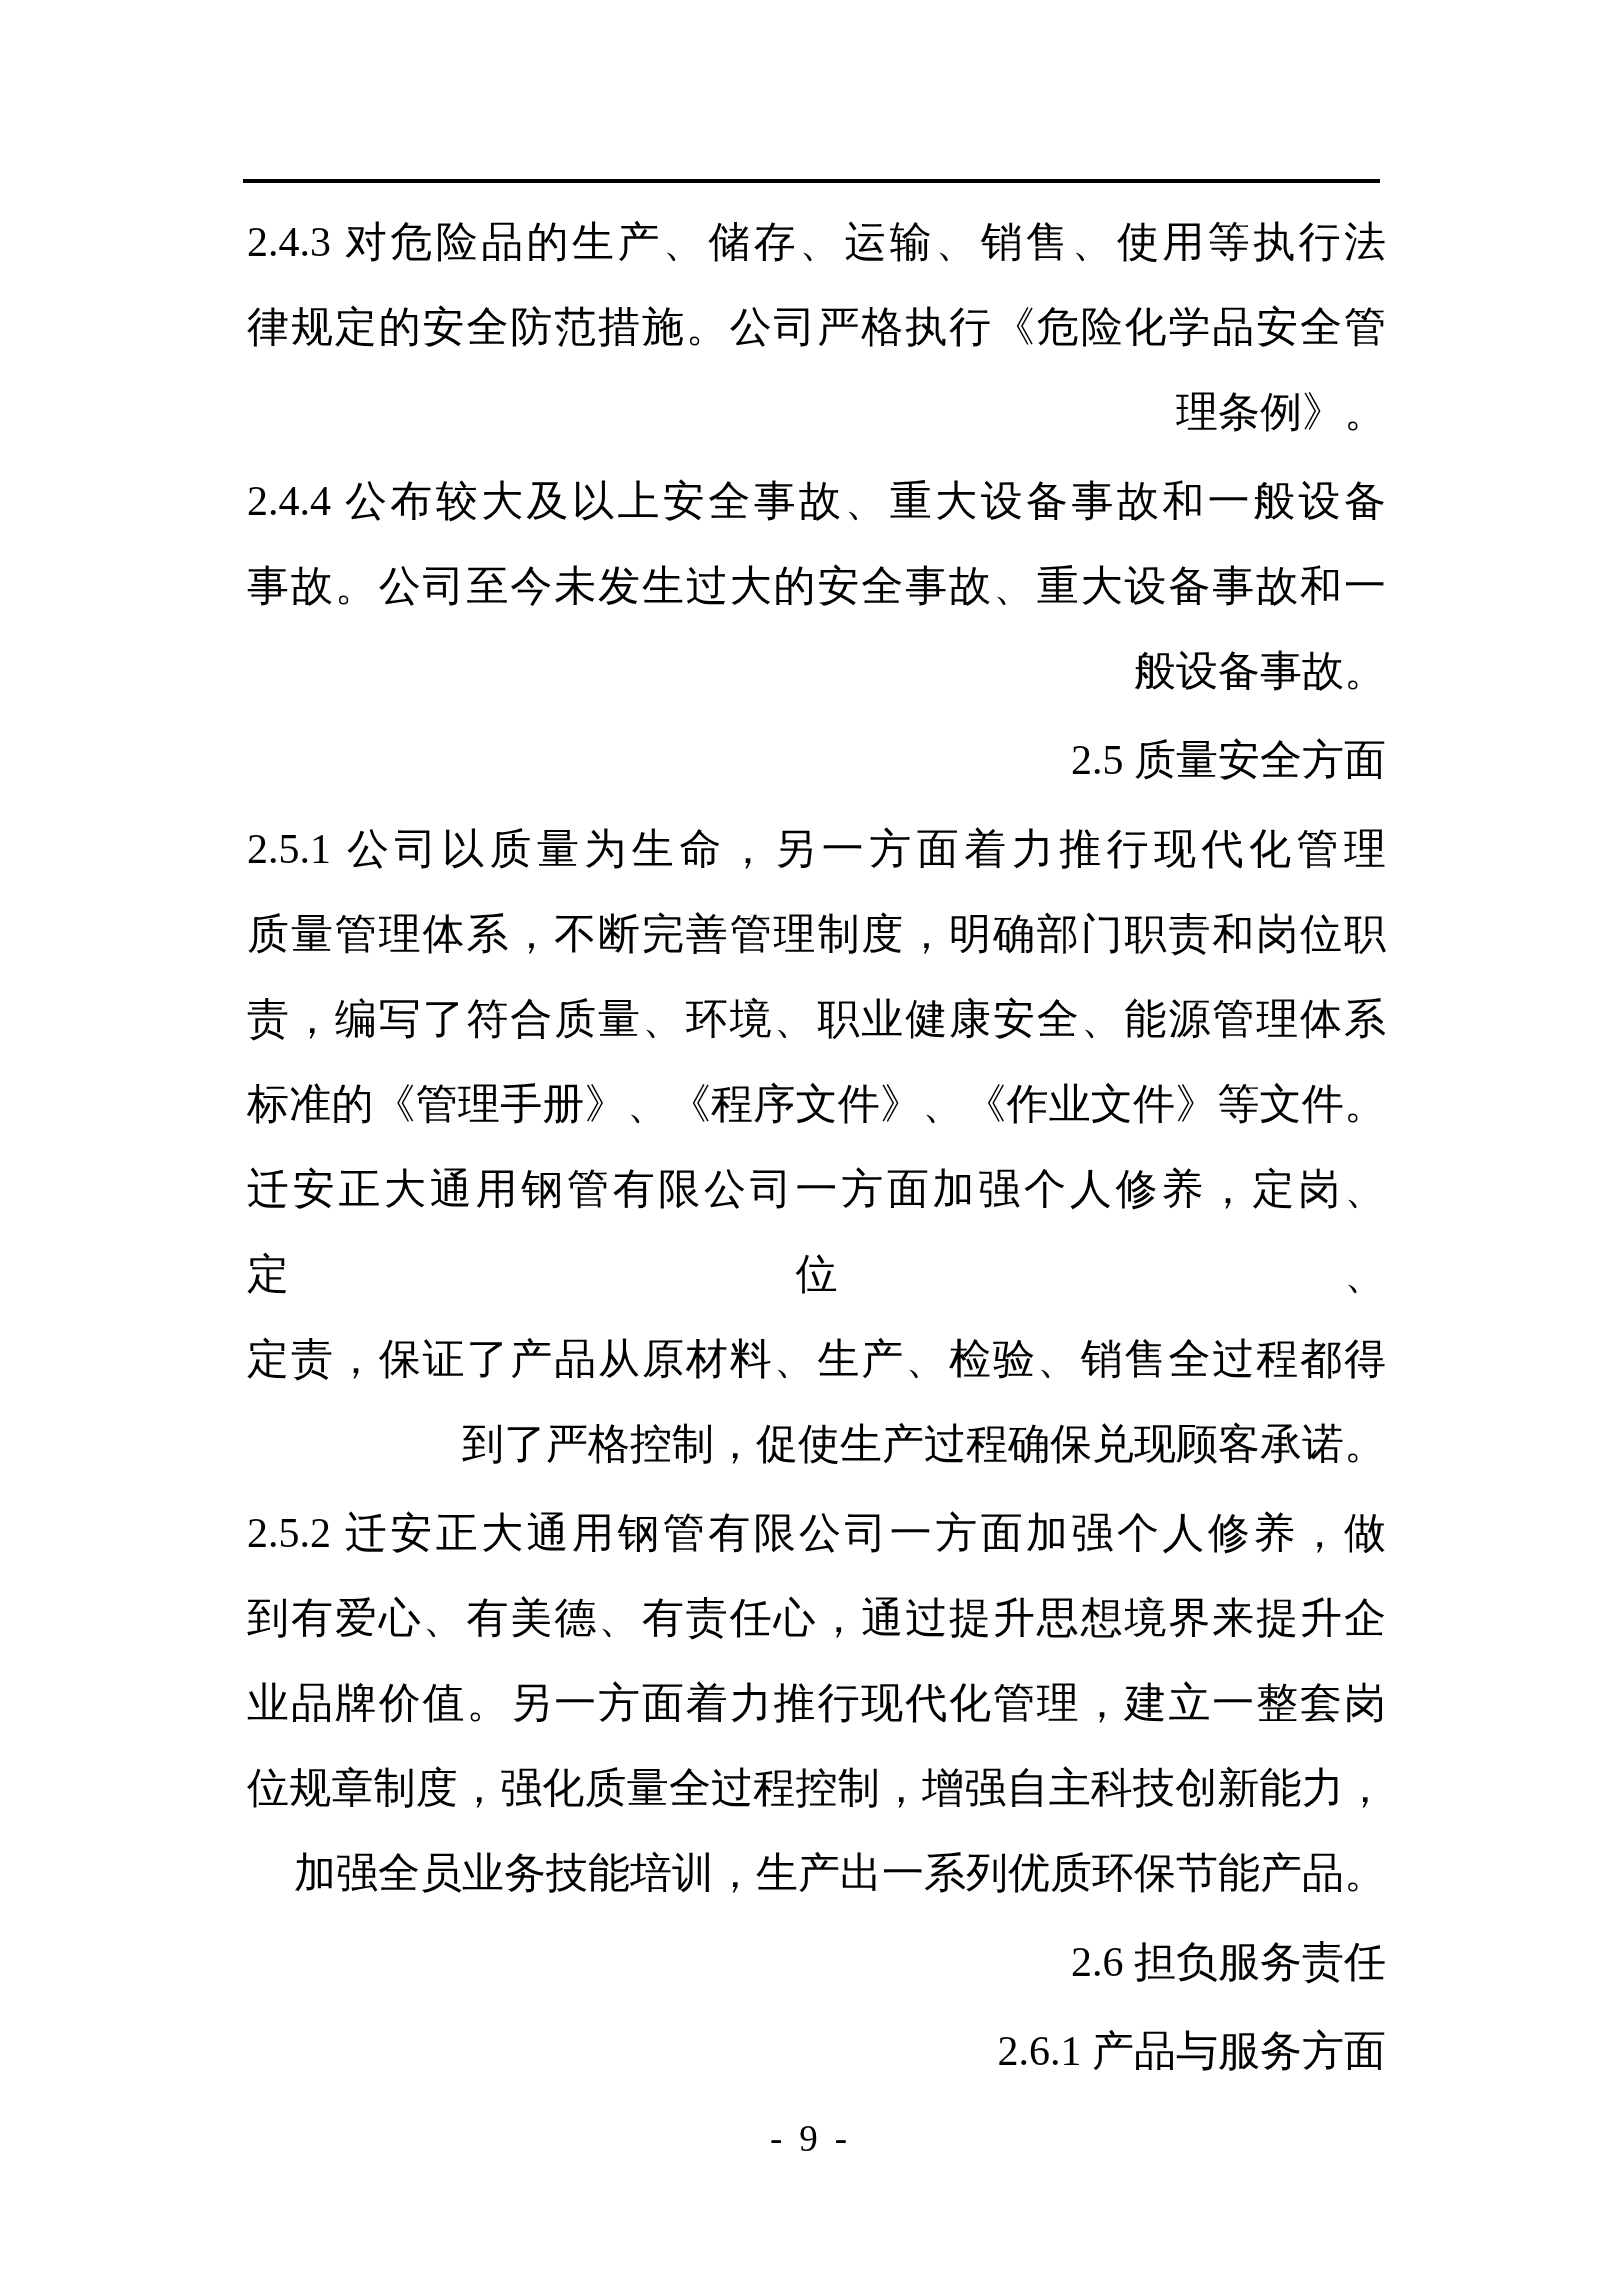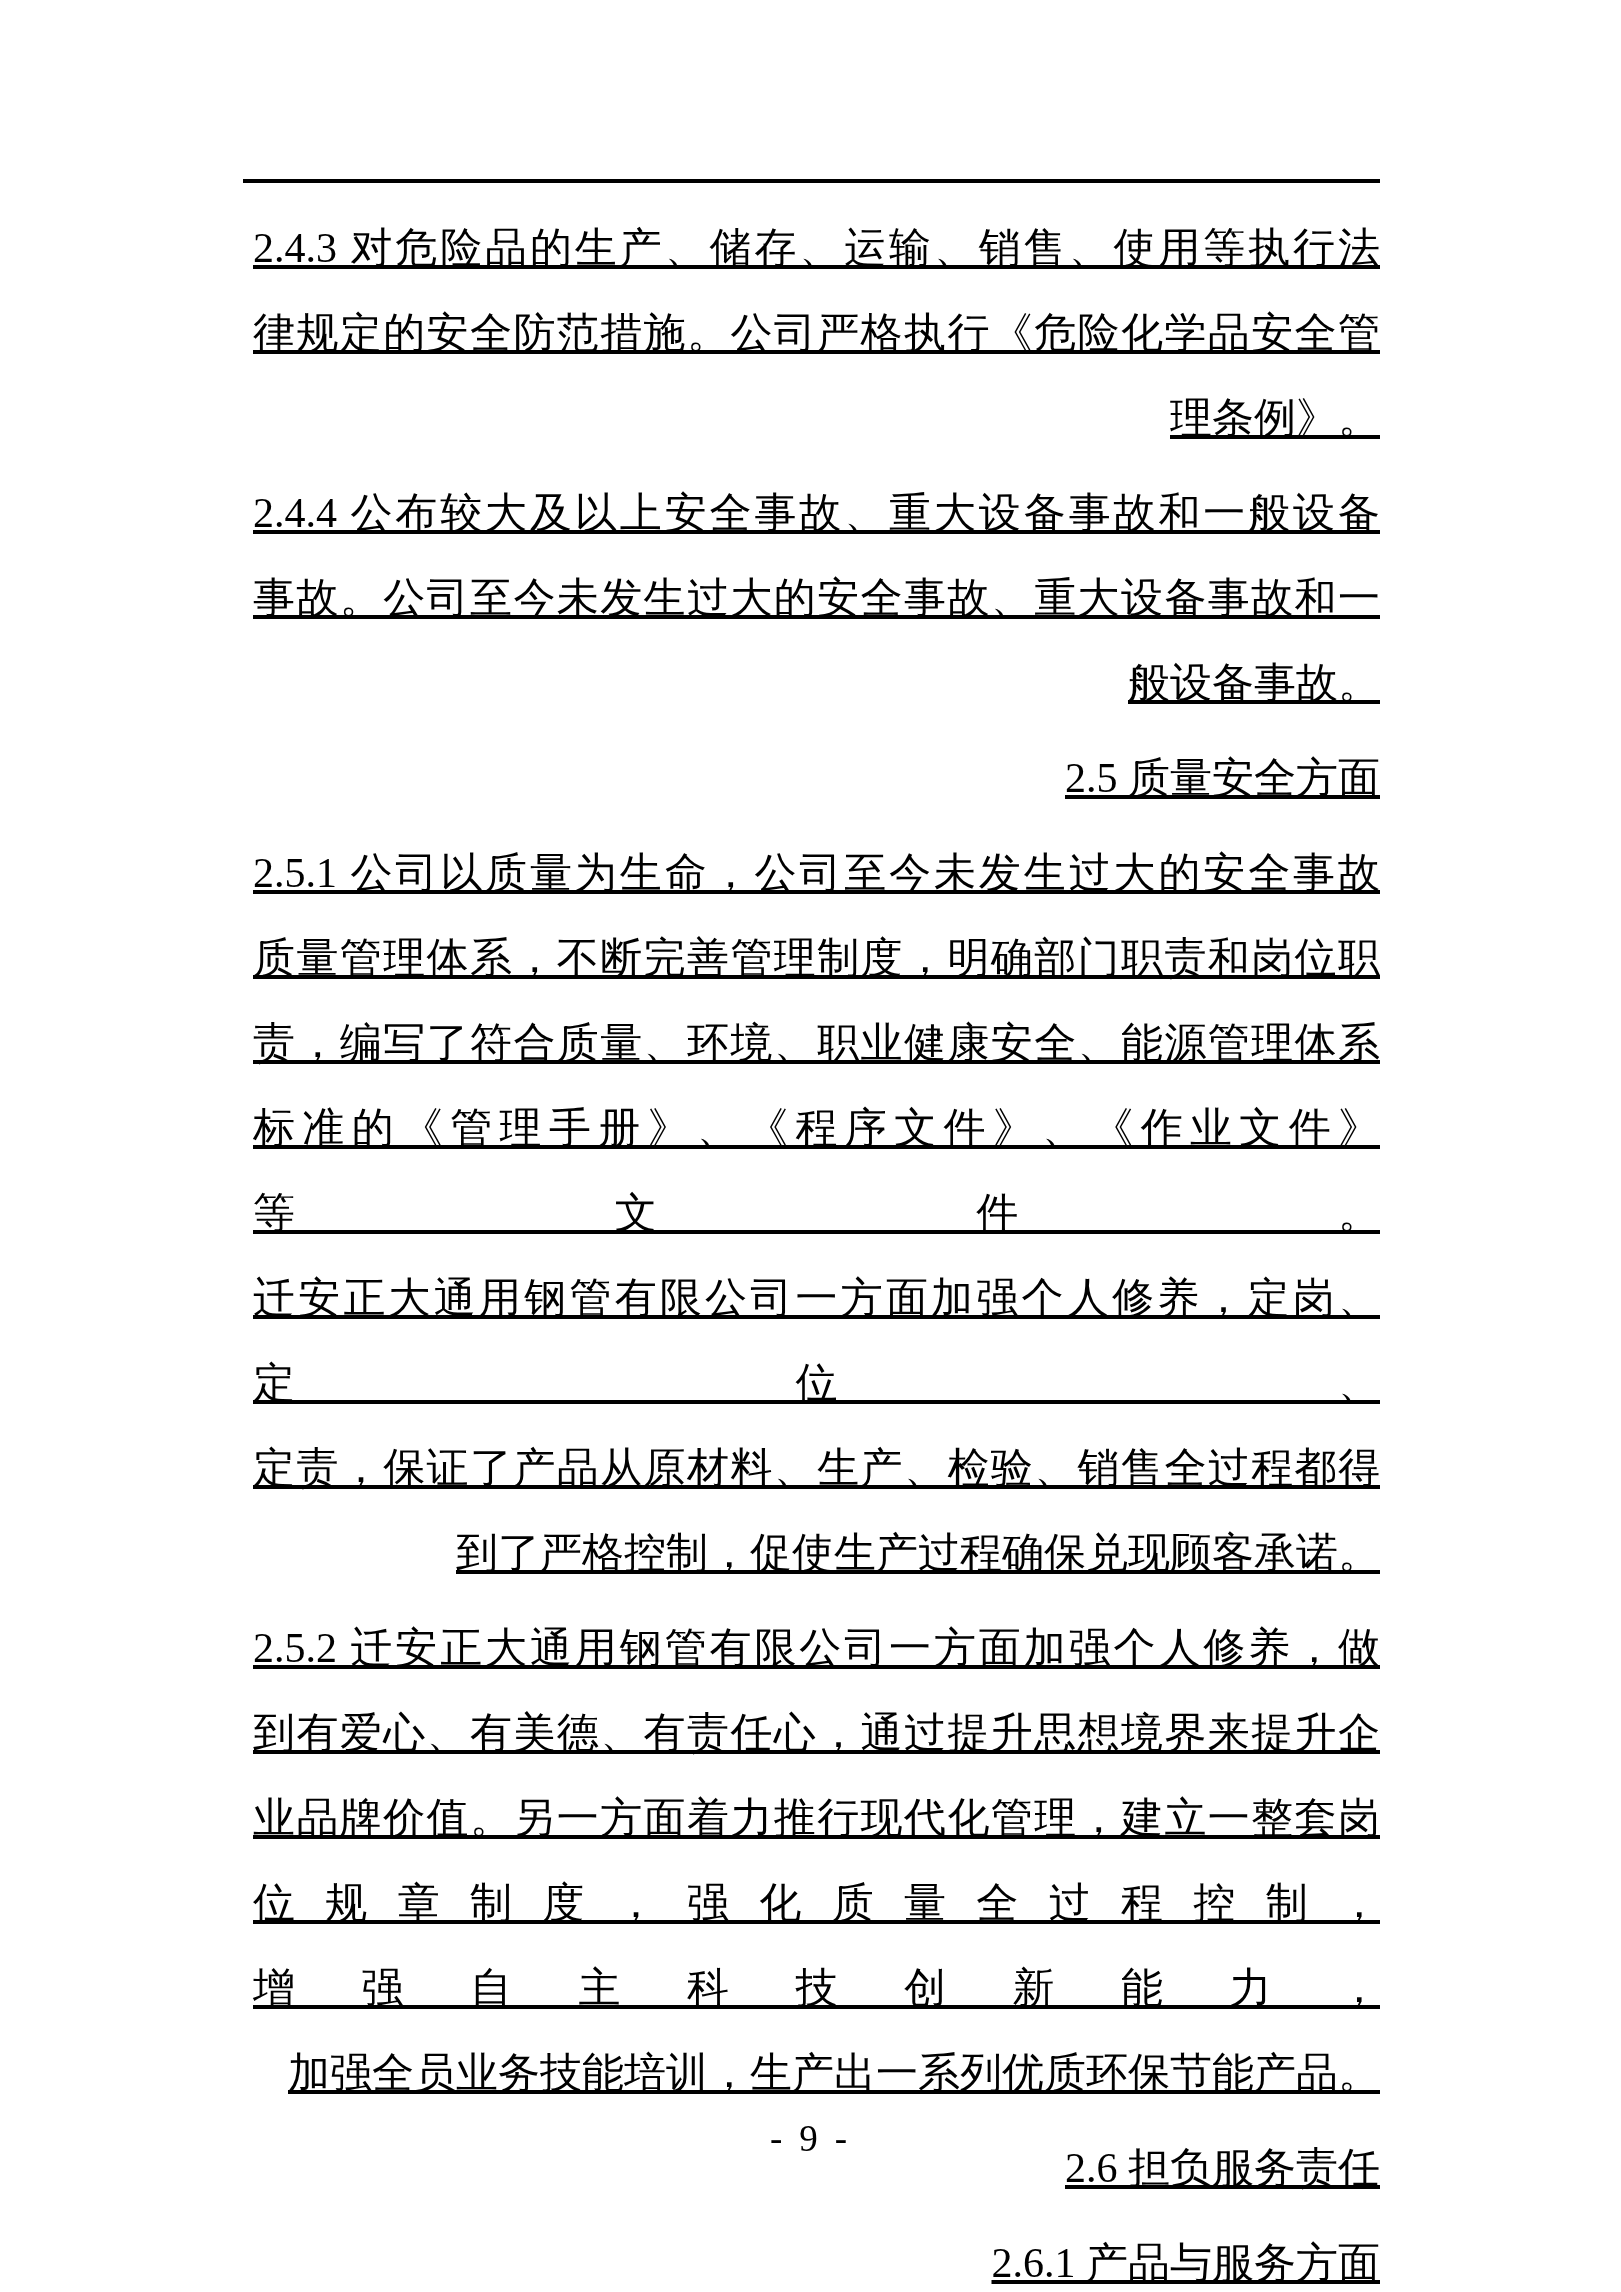--- a/index.html
+++ b/index.html
@@ -28,23 +28,22 @@
     position: absolute;
     left: 243px;
     top: 196px;
     width: 1147px;
     font-size: 42px;
     line-height: 85px;
     letter-spacing: 0;
     word-break: keep-all;
   }
   .paragraph {
-    margin: 10px;
+    margin: 4px;
     padding: 0;
-    text-decoration: underline;
   }
   .line {
     white-space: normal;
     text-align: right;
   }
   .line.just {
     text-align: justify;
     text-align-last: justify;
     text-justify: inter-character;
   }
@@ -72,21 +71,21 @@
       </div>
       <div class="paragraph">
         <div class="line just">2.4.4 公布较大及以上安全事故、重大设备事故和一般设备</div>
         <div class="line just">事故。公司至今未发生过大的安全事故、重大设备事故和一</div>
         <div class="line">般设备事故。</div>
       </div>
       <div class="paragraph">
         <div class="line">2.5 质量安全方面</div>
       </div>
       <div class="paragraph">
-        <div class="line just">2.5.1 公司以质量为生命，公司至今未发生过大的安全事故</div>
+        <div class="line just">2.5.1 公司以质量为生命，另一方面着力推行现代化管理</div>
         <div class="line just">质量管理体系，不断完善管理制度，明确部门职责和岗位职</div>
         <div class="line just">责，编写了符合质量、环境、职业健康安全、能源管理体系</div>
         <div class="line just">标准的《管理手册》、《程序文件》、《作业文件》等文件。</div>
         <div class="line just">迁安正大通用钢管有限公司一方面加强个人修养，定岗、定位、</div>
         <div class="line just">定责，保证了产品从原材料、生产、检验、销售全过程都得</div>
         <div class="line">到了严格控制，促使生产过程确保兑现顾客承诺。</div>
       </div>
       <div class="paragraph">
         <div class="line just">2.5.2 迁安正大通用钢管有限公司一方面加强个人修养，做</div>
         <div class="line just">到有爱心、有美德、有责任心，通过提升思想境界来提升企</div>

